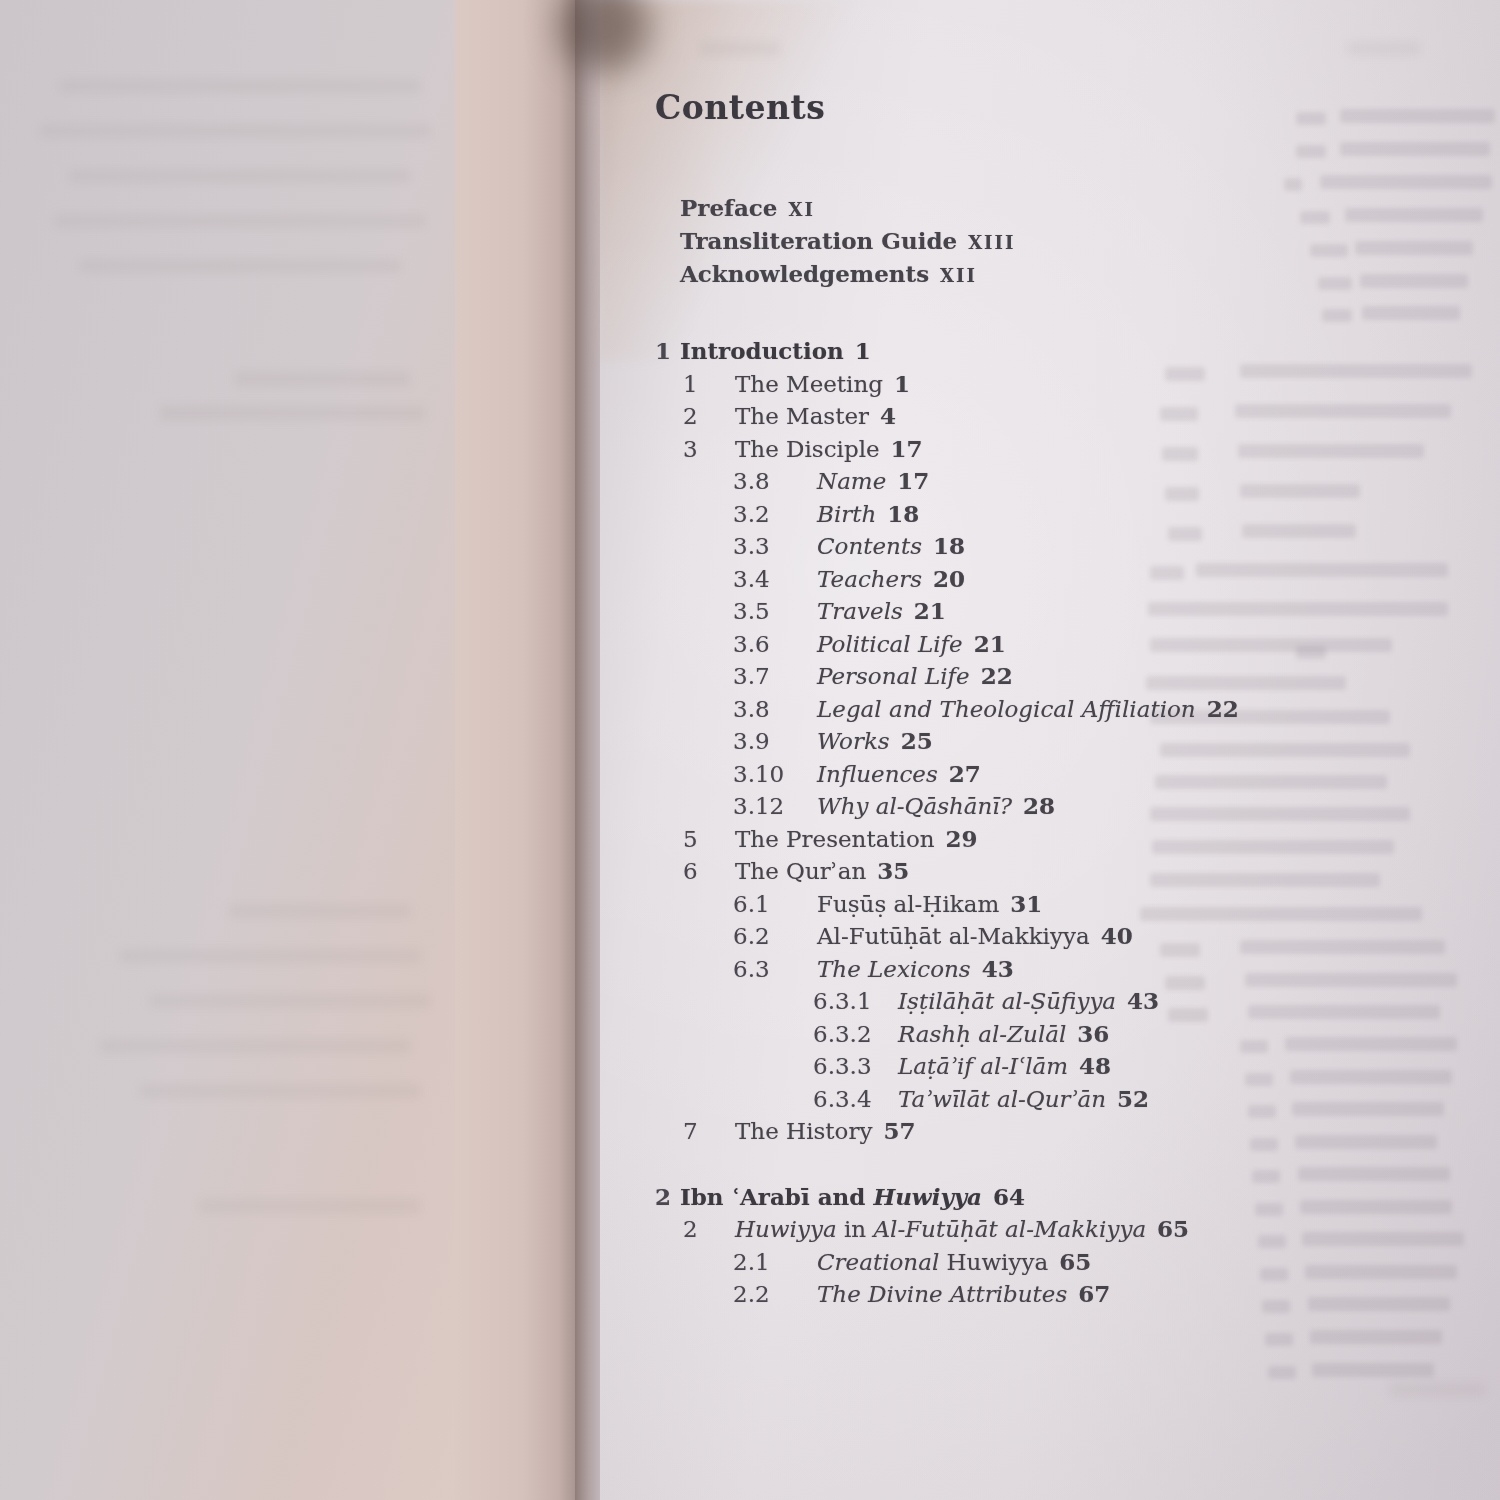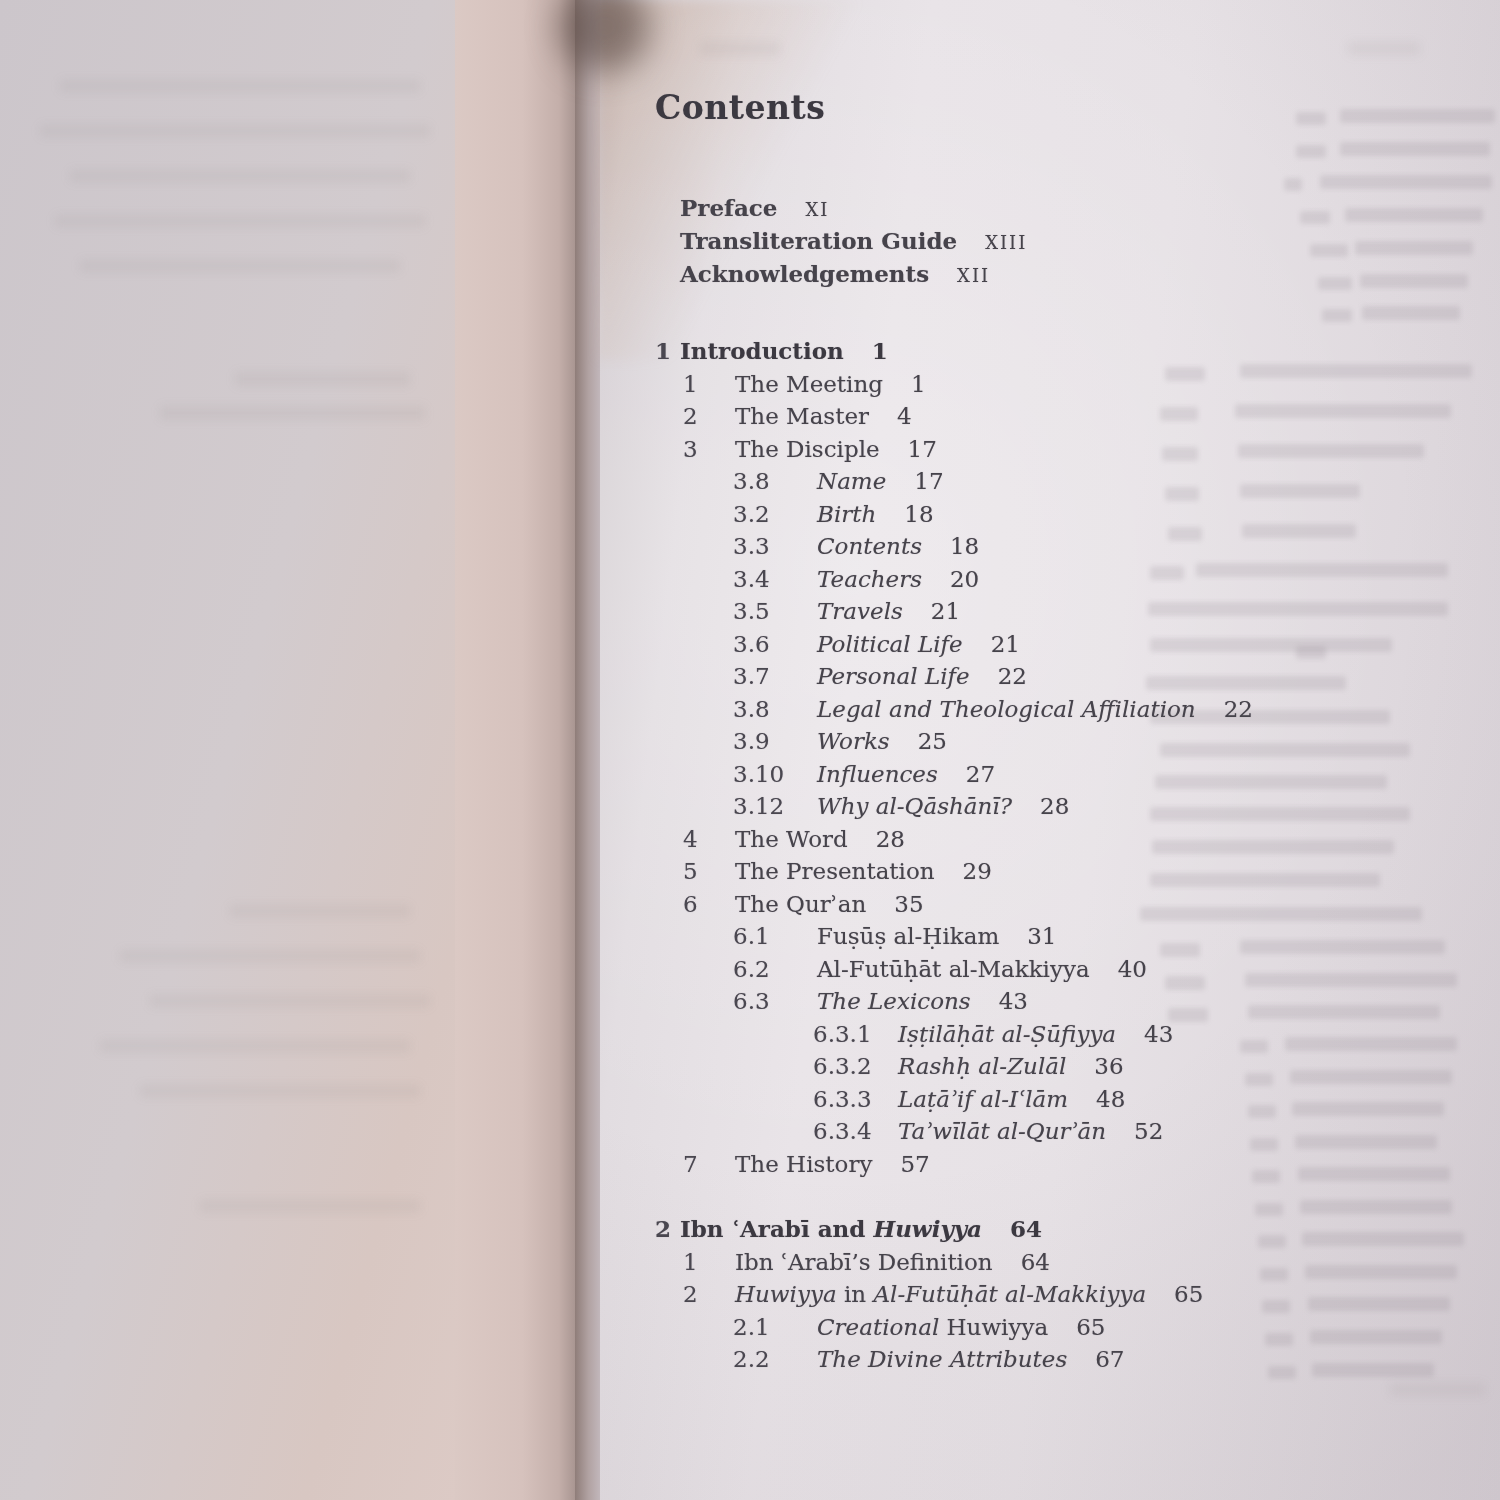--- a/index.html
+++ b/index.html
@@ -53,21 +53,21 @@
   .fm-label{font-weight:bold;}
   .list{margin-top:44px;}
   .chap2{margin-top:33px;}
   .row{position:relative;}
   .num{display:inline-block;color:#4a4750;}
   .lvl0{font-weight:bold;color:#3c3941;}
   .lvl0 .num{width:25px;font-weight:bold;padding-left:75px;box-sizing:content-box;}
   .lvl1 .num{width:52px;padding-left:103px;}
   .lvl2 .num{width:84px;padding-left:153px;}
   .lvl3 .num{width:85px;padding-left:233px;}
-  .pg{margin-left:28px;}
+  .pg{margin-left:11px;font-weight:bold;}
   .pg-roman{font-size:18px;letter-spacing:2px;}
   em{font-style:italic;}
   
   .ghost{
     position:absolute;background:rgba(122,112,126,0.16);
     filter:blur(2.5px);border-radius:3px;pointer-events:none;
   }
   .ghost-soft{background:rgba(140,125,130,0.10);filter:blur(5px);}
 </style>
 </head>
@@ -182,33 +182,31 @@
         <div class="row lvl2"><span class="num">3.2</span><em>Birth</em><span class="pg">18</span></div>
         <div class="row lvl2"><span class="num">3.3</span><em>Contents</em><span class="pg">18</span></div>
         <div class="row lvl2"><span class="num">3.4</span><em>Teachers</em><span class="pg">20</span></div>
         <div class="row lvl2"><span class="num">3.5</span><em>Travels</em><span class="pg">21</span></div>
         <div class="row lvl2"><span class="num">3.6</span><em>Political Life</em><span class="pg">21</span></div>
         <div class="row lvl2"><span class="num">3.7</span><em>Personal Life</em><span class="pg">22</span></div>
         <div class="row lvl2"><span class="num">3.8</span><em>Legal and Theological Affiliation</em><span class="pg">22</span></div>
         <div class="row lvl2"><span class="num">3.9</span><em>Works</em><span class="pg">25</span></div>
         <div class="row lvl2"><span class="num">3.10</span><em>Influences</em><span class="pg">27</span></div>
         <div class="row lvl2"><span class="num">3.12</span><em>Why al-Qāshānī?</em><span class="pg">28</span></div>
-        <div class="row lvl1"><span class="num">4</span><span>The Word</span><span class="pg">28</span></div>
         <div class="row lvl1"><span class="num">5</span><span>The Presentation</span><span class="pg">29</span></div>
         <div class="row lvl1"><span class="num">6</span><span>The Qurʾan</span><span class="pg">35</span></div>
         <div class="row lvl2"><span class="num">6.1</span><span>Fuṣūṣ al-Ḥikam</span><span class="pg">31</span></div>
         <div class="row lvl2"><span class="num">6.2</span><span>Al-Futūḥāt al-Makkiyya</span><span class="pg">40</span></div>
         <div class="row lvl2"><span class="num">6.3</span><em>The Lexicons</em><span class="pg">43</span></div>
         <div class="row lvl3"><span class="num">6.3.1</span><em>Iṣṭilāḥāt al-Ṣūfiyya</em><span class="pg">43</span></div>
         <div class="row lvl3"><span class="num">6.3.2</span><em>Rashḥ al-Zulāl</em><span class="pg">36</span></div>
         <div class="row lvl3"><span class="num">6.3.3</span><em>Laṭāʾif al-Iʿlām</em><span class="pg">48</span></div>
         <div class="row lvl3"><span class="num">6.3.4</span><em>Taʾwīlāt al-Qurʾān</em><span class="pg">52</span></div>
         <div class="row lvl1"><span class="num">7</span><span>The History</span><span class="pg">57</span></div>
       </div>
       <div class="chap2">
         <div class="row lvl0"><span class="num">2</span><span>Ibn ʿArabī and </span><em>Huwiyya</em><span class="pg">64</span></div>
-        <div class="row lvl1"><span class="num">1</span><span>Ibn ʿArabī’s Definition</span><span class="pg">64</span></div>
         <div class="row lvl1"><span class="num">2</span><em>Huwiyya</em><span> in </span><em>Al-Futūḥāt al-Makkiyya</em><span class="pg">65</span></div>
         <div class="row lvl2"><span class="num">2.1</span><em>Creational</em><span> Huwiyya</span><span class="pg">65</span></div>
         <div class="row lvl2"><span class="num">2.2</span><em>The Divine Attributes</em><span class="pg">67</span></div>
       </div>
     </div>
 </div>
 
 </body></html>

